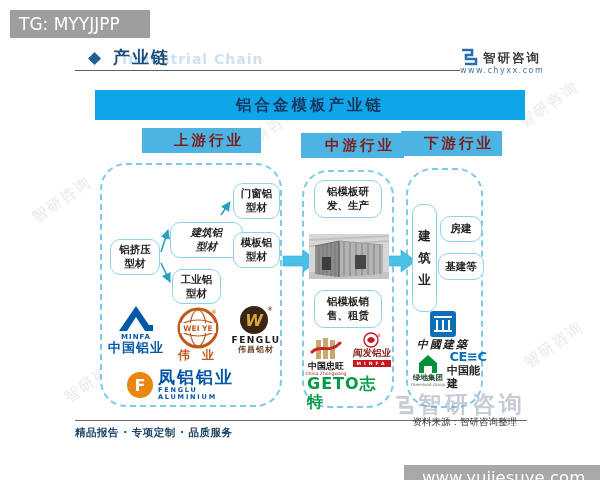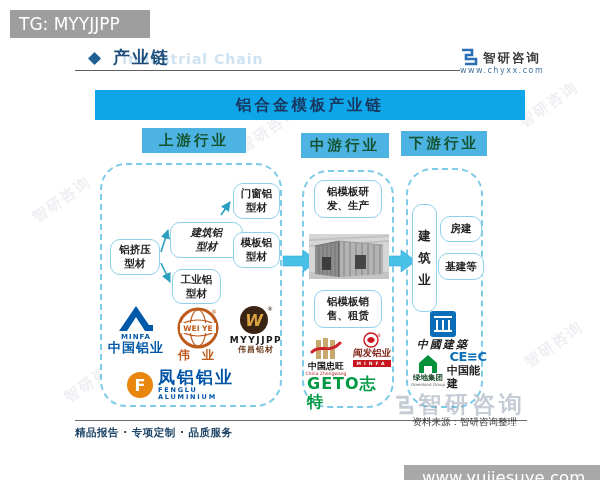--- a/index.html
+++ b/index.html
@@ -17,22 +17,22 @@
   .hdr-title{left:113px;top:46px;font-size:17px;font-weight:bold;color:#1c4e79;letter-spacing:2px;}
   .hdr-line{left:75px;top:70px;width:385px;height:1px;background:#5f5f5f;}
   .brand-glyph{left:459px;top:47px;}
   .brand-name{left:483px;top:50px;font-size:12.5px;font-weight:bold;color:#3a3a3a;letter-spacing:2px;}
   .brand-site{left:460px;top:66px;font-size:8px;color:#44749f;letter-spacing:1.5px;}
   
   .title-bar{left:95px;top:90px;width:430px;height:30px;background:#0ea5e9;
              display:flex;align-items:center;justify-content:center;
              font-size:15.5px;font-weight:bold;color:#17375e;letter-spacing:3px;}
   
-  .col-hdr{background:#4db3e2;color:#14532d;font-weight:bold;font-size:14.5px;letter-spacing:3px;
-           display:flex;align-items:center;justify-content:center;}
+  .col-hdr{background:#4db3e2;color:#7f1d1d;font-weight:bold;font-size:14.5px;letter-spacing:3px;
+           display:flex;align-items:center;justify-content:center;padding-left:15px;}
   .col-up{left:142px;top:128px;width:104px;height:25px;}
   .col-mid{left:301px;top:133px;width:88px;height:25px;}
   .col-down{left:401px;top:131px;width:86px;height:25px;}
   
   .pane{border:2px dashed #7ecbe8;border-radius:26px;background:#fff;box-sizing:border-box;}
   .pane-up{left:100px;top:163px;width:182px;height:244px;}
   .pane-mid{left:302px;top:170px;width:92px;height:238px;}
   .pane-down{left:406px;top:168px;width:77px;height:240px;}
   
   .node{background:#fff;border:1.5px solid #8ed2ea;border-radius:10px;box-sizing:border-box;
@@ -220,21 +220,21 @@
   </div>
 
   <div class="abs lg lg-wacang">
     <span>
       <svg width="34" height="30" viewBox="0 0 34 30">
         <circle cx="15" cy="15" r="14" fill="#3a2414"></circle>
         <text x="15" y="21" text-anchor="middle" font-size="16" font-weight="bold" font-style="italic" fill="#d9a441">W</text>
         <text x="31" y="6" text-anchor="middle" font-size="6" fill="#3a2414">®</text>
       </svg>
     </span>
-    <span class="wacang-en">MYYJJPP</span>
+    <span class="wacang-en">FENGLU</span>
     <span class="wacang-cn">伟昌铝材</span>
   </div>
 
   <div class="abs lg-fenglu">
     <span>
       <svg width="28" height="28" viewBox="0 0 28 28">
         <circle cx="14" cy="14" r="13" fill="#e8860d"></circle>
         <text x="14" y="20" text-anchor="middle" font-size="16" font-weight="bold" fill="#fff">F</text>
       </svg>
     </span>

